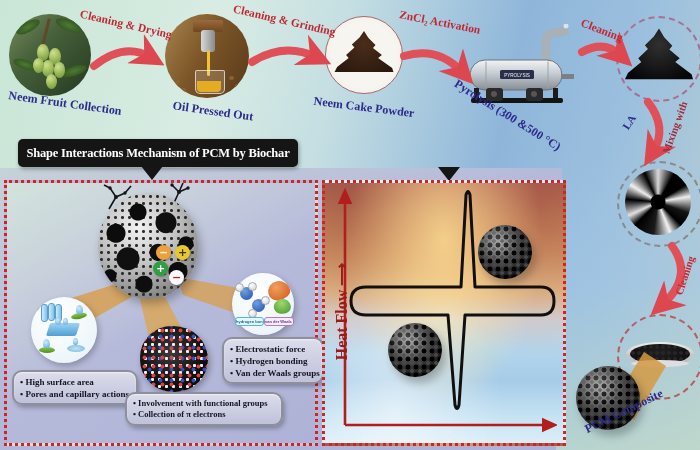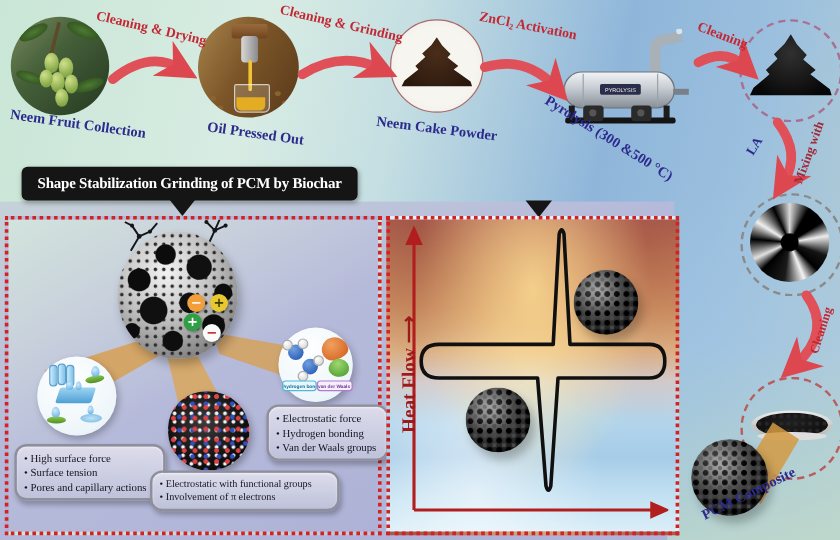--- a/index.html
+++ b/index.html
@@ -114,21 +114,21 @@
     background-position:0 0,4px 5px,2px 1px,0 0;
     box-shadow:2px 3px 6px rgba(0,0,0,.3);}
   .mol-blue{position:absolute;width:13px;height:13px;border-radius:50%;background:radial-gradient(circle at 35% 30%,#6f9fe0,#1c4fae);}
   .mol-h{position:absolute;width:7px;height:7px;border-radius:50%;background:radial-gradient(circle at 35% 30%,#fff,#cfcfcf);border:1px solid #aaa;}
   .blob-orange{position:absolute;width:22px;height:19px;background:radial-gradient(circle at 40% 30%,#f0a060,#d05a18);border-radius:46% 54% 60% 40%/55% 60% 40% 45%;transform:rotate(-12deg);}
   .blob-green{position:absolute;width:17px;height:15px;background:radial-gradient(circle at 40% 30%,#9fd870,#3f9428);border-radius:52% 48% 58% 42%/58% 52% 48% 42%;transform:rotate(14deg);}
   .pill{position:absolute;height:7px;border-radius:3px;font:700 4px/7px "Liberation Sans",sans-serif;text-align:center;white-space:nowrap;overflow:hidden;}
   .bullet-box{background:linear-gradient(180deg,#dcdceb,#bec2da);border:2px solid #8f8f9c;border-radius:10px;
     box-shadow:inset 0 1px 2px rgba(255,255,255,.6),2px 3px 4px rgba(0,0,0,.25);padding:4px 4px 3px 6px;}
   .bullet-box ul{margin:0;padding:0;list-style:none;}
-  .bullet-box li{font-weight:400;color:#141420;line-height:1.34;white-space:nowrap;}
+  .bullet-box li{font-weight:700;color:#141420;line-height:1.34;white-space:nowrap;}
   .bullet-box li::before{content:"• ";}
   
   .axis-label{color:#9e1a1a;font-weight:700;font-size:16px;text-align:center;white-space:nowrap;}
   .rp-sphere-top{left:153px;top:42px;width:54px;height:54px;}
   .rp-sphere-bottom{left:63px;top:140px;width:54px;height:54px;}
   .rot{transform-origin:center;}
 </style>
 </head>
 <body>
 
@@ -204,21 +204,21 @@
     <span class="swirl"></span>
   </div>
 
   <div class="abs ring-dash dish-ring">
     <span class="dish-rim"></span>
     <span class="dish-side"></span>
     <span class="dish-content"></span>
     <span class="dish-base"></span>
   </div>
 
-  <div class="abs title-box" style="left:18px;top:139px;width:280px;height:28px;line-height:28px;">Shape Stabilization Grinding of PCM by Biochar</div>
+  <div class="abs title-box" style="left:18px;top:139px;width:280px;height:28px;line-height:28px;">Shape Interactions Mechanism of PCM by Biochar</div>
   <div class="abs tri-down" style="left:141px;top:166px;"></div>
 
   <div class="abs tri-down" style="left:438px;top:167px;"></div>
 
   <div class="abs panel left-panel">
     <svg class="abs" style="left:0;top:0;" width="302" height="254" viewBox="0 0 302 254">
       <polygon points="112,100 30,126 58,152 128,112" fill="#d6a055" opacity=".88"></polygon>
       <polygon points="132,112 146,172 190,174 158,114" fill="#d9a75f" opacity=".88"></polygon>
       <polygon points="170,94 248,108 240,134 176,112" fill="#d6a055" opacity=".82"></polygon>
       <g stroke="#15151a" stroke-width="1.6" fill="none">
@@ -273,29 +273,28 @@
       <span class="mol-h" style="left:29px;top:23px;"></span>
         <span class="mol-h" style="left:16px;top:36px;"></span>
       <span class="blob-orange" style="left:36px;top:8px;"></span>
       <span class="blob-green" style="left:42px;top:26px;"></span>
       <span class="pill" style="left:3px;top:44px;width:27px;background:#e6f8ff;border:1px solid #52b8d8;color:#1a6a8a;">hydrogen bonding</span>
       <span class="pill" style="left:32px;top:44px;width:28px;background:#f6eefc;border:1px solid #b07ad0;color:#6a3a8a;">van der Waals forces</span>
     </div>
 
     <div class="abs bullet-box" style="left:5px;top:187px;width:112px;">
       <ul style="font-size:9px;">
-        <li>High surface force</li>
-        <li>Surface tension</li>
+        <li>High surface area</li>
         <li>Pores and capillary actions</li>
       </ul>
     </div>
     <div class="abs bullet-box" style="left:118px;top:209px;width:144px;">
       <ul style="font-size:8.5px;">
-        <li>Electrostatic with functional groups</li>
-        <li>Involvement of π electrons</li>
+        <li>Involvement with functional groups</li>
+        <li>Collection of π electrons</li>
       </ul>
     </div>
     <div class="abs bullet-box" style="left:215px;top:154px;width:88px;">
       <ul style="font-size:9px;">
         <li>Electrostatic force</li>
         <li>Hydrogen bonding</li>
         <li>Van der Waals groups</li>
       </ul>
     </div>
   </div>

